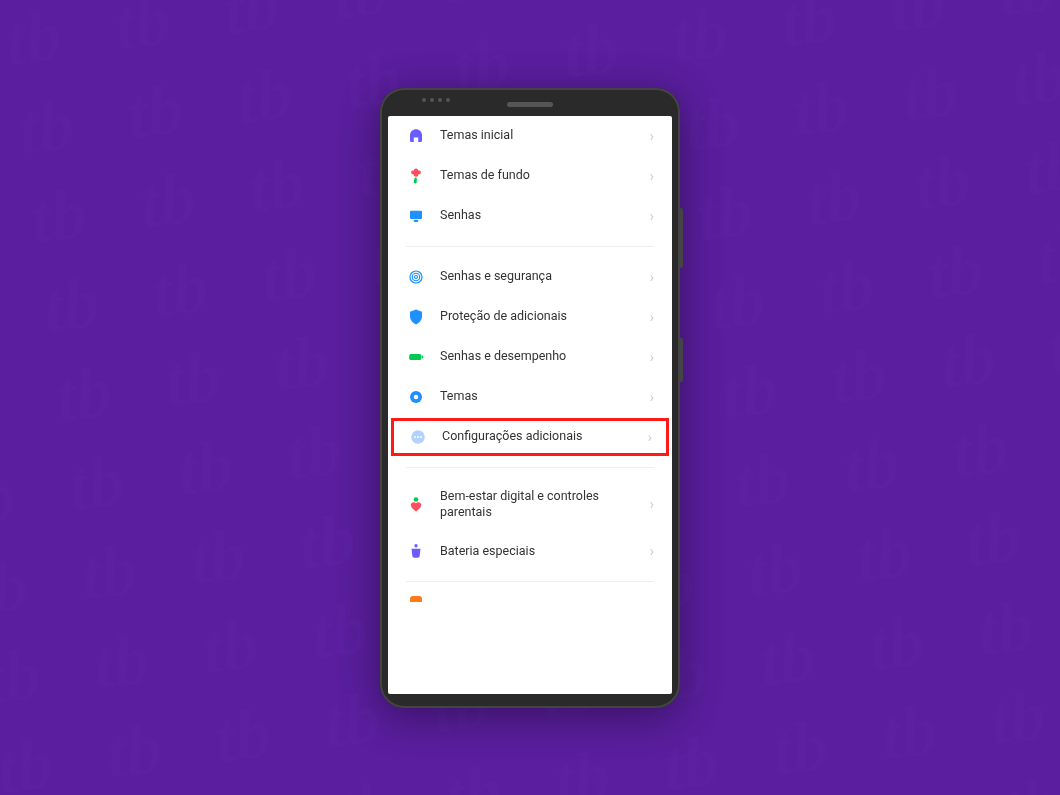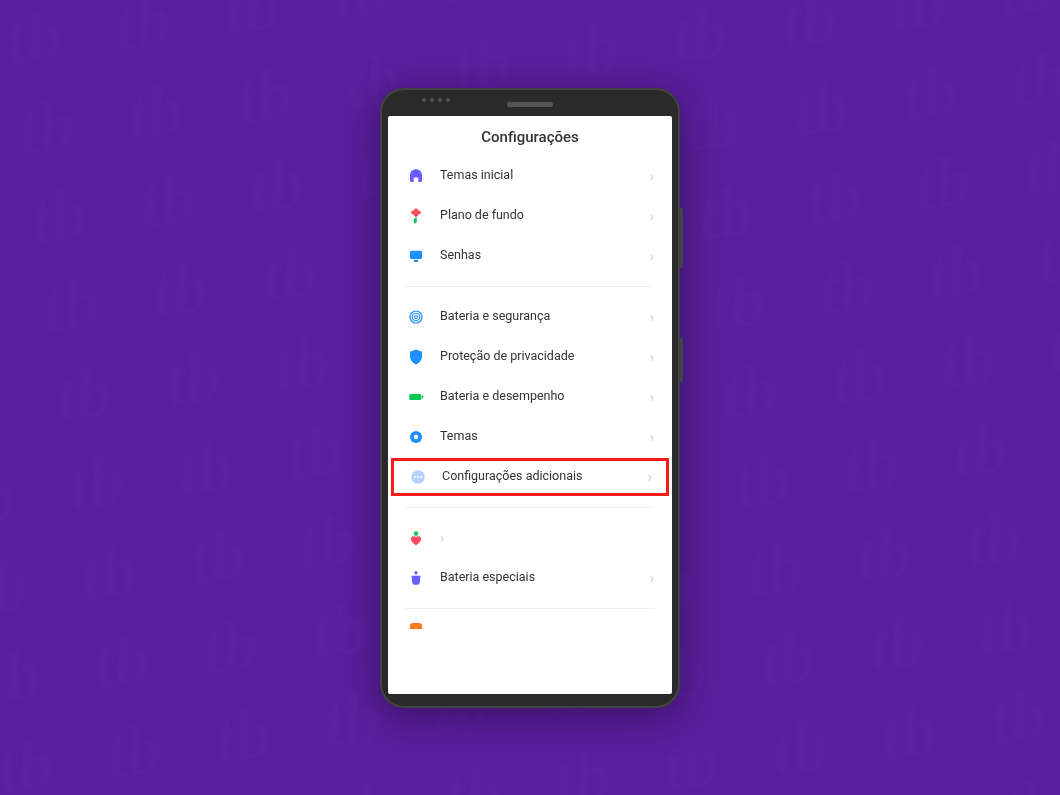--- a/index.html
+++ b/index.html
@@ -140,41 +140,40 @@
       <span></span>
       <span></span>
   </div>
   <div class="phone-top">
     <div class="speaker"></div>
   </div>
   <div class="side-btn b1"></div>
   <div class="side-btn b2"></div>
 
   <div class="screen">
-    <div class="screen-title">Configurações</div>
 
     <div class="list-section">
       <div class="settings-item">
         <span class="icon-wrap">
           <svg class="mi" viewBox="0 0 24 24">
               <path fill="#6b5cff" d="M12 3c4 0 8 3 8 8v7a2 2 0 0 1-2 2h-3v-6H9v6H6a2 2 0 0 1-2-2v-7c0-5 4-8 8-8z"></path>
             </svg>
         </span>
         <span class="label">Temas inicial</span>
         <span class="chev">›</span>
       </div>
 
       <div class="settings-item">
         <span class="icon-wrap">
           <svg class="mi" viewBox="0 0 24 24">
               <path fill="#ff4d5e" d="M12 2c2 0 3 1.5 3 3 1.5-1 3.5 0 3.5 2s-1.5 3-3.5 3c0 2-1 3-3 3s-3-1-3-3c-2 0-3.5-1-3.5-3s2-3 3.5-2c0-1.5 1-3 3-3z"></path>
               <path fill="#00c853" d="M11 14h2v6c0 1-1 2-2 2s-2-1-2-2c0-2 1-5 2-6z"></path>
             </svg>
         </span>
-        <span class="label">Plano de fundo</span>
+        <span class="label">Temas de fundo</span>
         <span class="chev">›</span>
       </div>
 
       <div class="settings-item">
         <span class="icon-wrap">
           <svg class="mi" viewBox="0 0 24 24">
               <rect x="4" y="5" width="16" height="11" rx="1.5" fill="#1e90ff"></rect>
               <rect x="9" y="17" width="6" height="3" rx="1" fill="#1e90ff"></rect>
             </svg>
         </span>
@@ -187,42 +186,42 @@
 
     <div class="list-section">
       <div class="settings-item">
         <span class="icon-wrap">
           <svg class="mi" viewBox="0 0 24 24">
               <circle cx="12" cy="12" r="8" fill="none" stroke="#1e90ff" stroke-width="1.6"></circle>
               <circle cx="12" cy="12" r="5" fill="none" stroke="#1e90ff" stroke-width="1.6"></circle>
               <circle cx="12" cy="12" r="2" fill="none" stroke="#1e90ff" stroke-width="1.6"></circle>
             </svg>
         </span>
-        <span class="label">Bateria e segurança</span>
+        <span class="label">Senhas e segurança</span>
         <span class="chev">›</span>
       </div>
 
       <div class="settings-item">
         <span class="icon-wrap">
           <svg class="mi" viewBox="0 0 24 24">
               <path fill="#1e90ff" d="M12 2l8 3v6c0 5-3.5 9-8 11-4.5-2-8-6-8-11V5l8-3z"></path>
             </svg>
         </span>
-        <span class="label">Proteção de privacidade</span>
+        <span class="label">Proteção de adicionais</span>
         <span class="chev">›</span>
       </div>
 
       <div class="settings-item">
         <span class="icon-wrap">
           <svg class="mi" viewBox="0 0 24 24">
               <rect x="3" y="8" width="16" height="8" rx="2" fill="#00c853"></rect>
               <rect x="19.5" y="10" width="2" height="4" rx="1" fill="#00c853"></rect>
             </svg>
         </span>
-        <span class="label">Bateria e desempenho</span>
+        <span class="label">Senhas e desempenho</span>
         <span class="chev">›</span>
       </div>
 
       <div class="settings-item">
         <span class="icon-wrap">
           <svg class="mi" viewBox="0 0 24 24">
               <circle cx="12" cy="12" r="8" fill="#1e90ff"></circle>
               <circle cx="12" cy="12" r="3" fill="#fff"></circle>
             </svg>
         </span>
@@ -247,20 +246,21 @@
     <div class="divider"></div>
 
     <div class="list-section">
       <div class="settings-item">
         <span class="icon-wrap">
           <svg class="mi" viewBox="0 0 24 24">
               <circle cx="12" cy="6" r="3" fill="#00c853"></circle>
               <path fill="#ff4d5e" d="M12 22c-4-3-7-6-7-9a4 4 0 0 1 7-2 4 4 0 0 1 7 2c0 3-3 6-7 9z"></path>
             </svg>
         </span>
+        <span class="label">Bem-estar digital e controles parentais</span>
         <span class="chev">›</span>
       </div>
 
       <div class="settings-item">
         <span class="icon-wrap">
           <svg class="mi" viewBox="0 0 24 24">
               <circle cx="12" cy="5" r="2.2" fill="#6b5cff"></circle>
               <path fill="#6b5cff" d="M6 9h12l-1 9a3 3 0 0 1-3 3h-4a3 3 0 0 1-3-3L6 9z"></path>
             </svg>
         </span>

